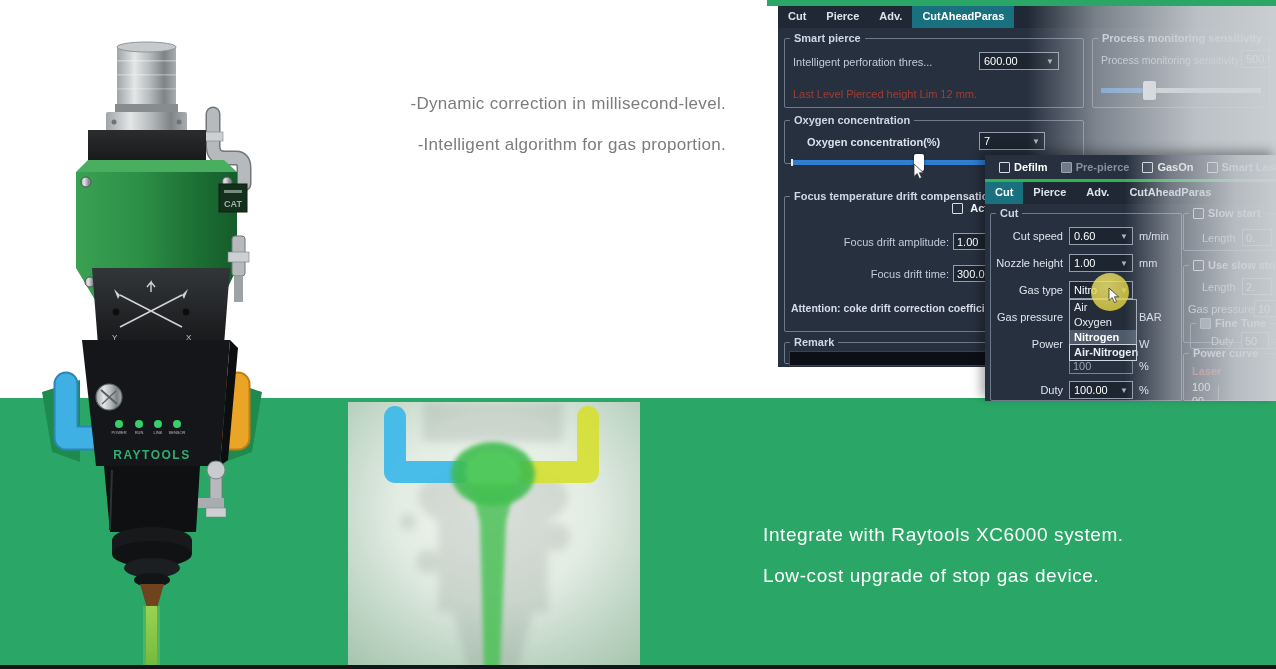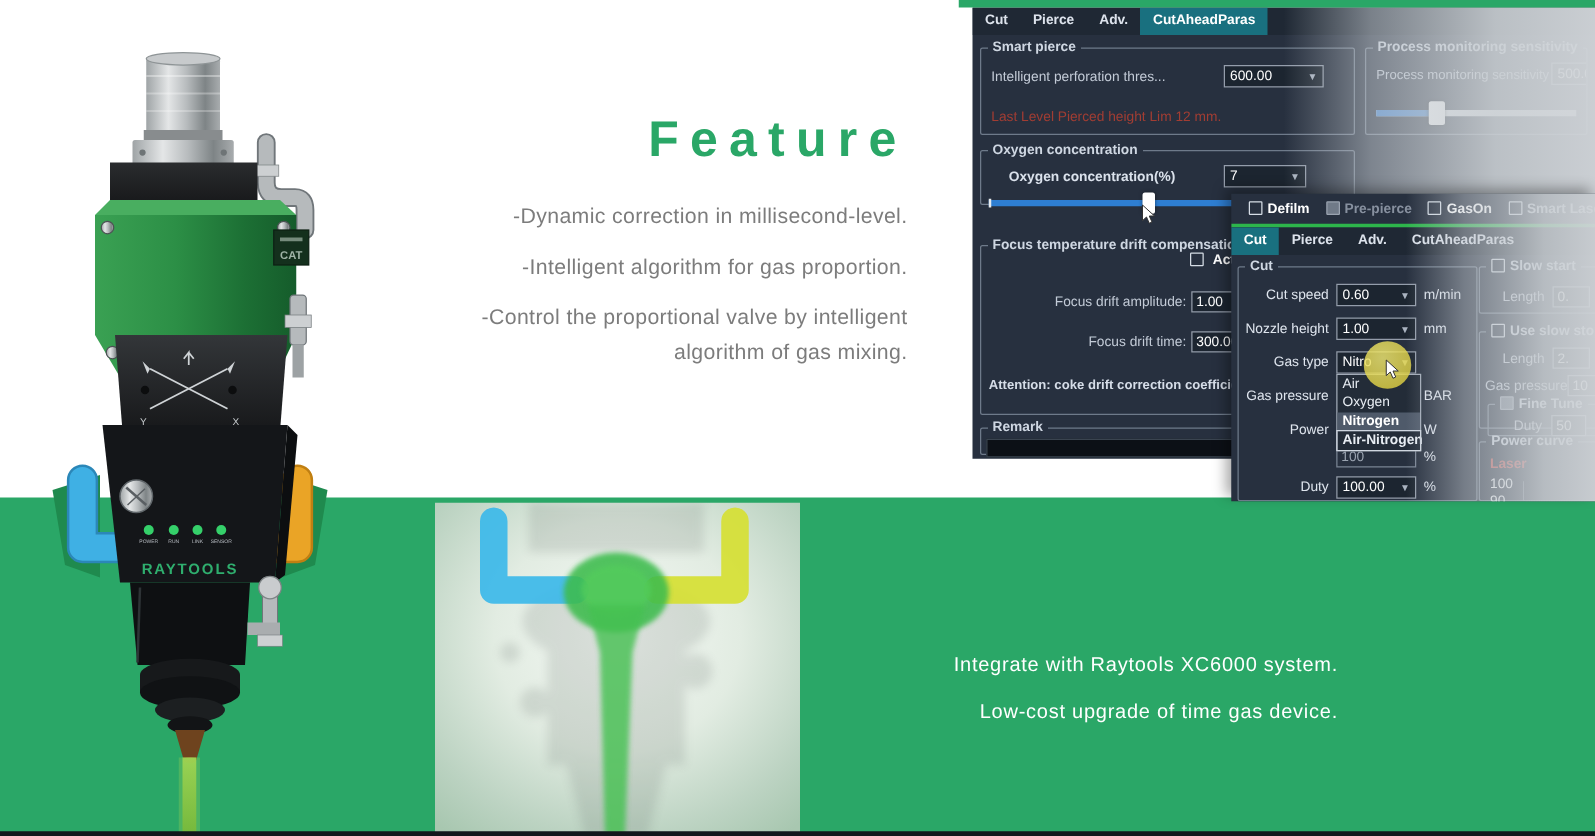--- a/index.html
+++ b/index.html
@@ -13,21 +13,21 @@
   .top-strip { position:absolute; left:767px; top:0; width:509px; height:6px; background:#2aa767; z-index:7; }
   .bottom-strip { position:absolute; left:0; bottom:0; width:1276px; height:4px; background:#12171c; z-index:9; }
 
   
   .feature-block { position:absolute; left:338px; top:90px; width:388px; text-align:right; z-index:2; }
   .feature-title { font-size:40px; font-weight:bold; letter-spacing:9px; color:#2aa767; margin:0 0 24px 0; }
   .feature-bullet{ font-size:17px; color:#7c7c7c; margin:0 0 13px 0; line-height:1.62; letter-spacing:.3px; }
 
   
   .banner { position:absolute; left:763px; top:524px; z-index:2; color:#ffffff; }
-  .banner-line { font-size:16px; margin:0 0 19px 0; letter-spacing:.6px;text-align:right; }
+  .banner-line { font-size:19px; margin:0 0 19px 0; letter-spacing:.6px; }
 
   
   .win { position:absolute; background:#27303f; overflow:hidden; color:#cdd5e0; font-size:11px; }
   #win1 { left:778px; top:6px;   width:498px; height:361px; z-index:3; }
   #win2 { left:985px; top:155px; width:291px; height:246px; z-index:5; box-shadow:-4px -4px 10px rgba(0,0,0,.35); }
   .wash { position:absolute; pointer-events:none; }
   #wash1 { left:778px; top:6px; width:498px; height:361px; z-index:4;
     background:linear-gradient(90deg, rgba(203,208,213,0) 50%, rgba(196,202,208,.55) 64%, rgba(203,208,212,.9) 84%, rgba(209,213,217,.96) 100%); }
   #wash2 { left:985px; top:155px; width:291px; height:246px; z-index:6;
     background:linear-gradient(90deg, rgba(203,208,213,0) 48%, rgba(196,202,208,.5) 64%, rgba(202,207,211,.88) 86%, rgba(208,212,216,.95) 100%); }
@@ -217,24 +217,22 @@
       <ellipse cx="152" cy="608" rx="5" ry="2.5" fill="#8a5a2a"></ellipse>
     </g>
 
     <g>
       <rect x="143" y="606" width="17" height="63" fill="#9ed453" opacity=".3"></rect>
       <rect x="146" y="606" width="11" height="63" fill="url(#gBeam)" opacity=".95"></rect>
     </g>
   </svg>
 
   <div class="feature-block">
-    <h1 class="feature-title">Feature</h1>
     <p class="feature-bullet">-Dynamic correction in millisecond-level.</p>
     <p class="feature-bullet">-Intelligent algorithm for gas proportion.</p>
-    <p class="feature-bullet">-Control the proportional valve by intelligent algorithm of gas mixing.</p>
   </div>
 
   <svg id="centerimg" width="292" height="267" viewBox="0 0 292 267">
     <defs>
       <radialGradient id="bgGrad" cx="50%" cy="40%" r="75%">
         <stop offset="0" stop-color="#f4f8f4"></stop>
           <stop offset=".45" stop-color="#e2ece2"></stop>
         <stop offset=".8" stop-color="#bcd3c2"></stop>
           <stop offset="1" stop-color="#a8c7b0"></stop>
       </radialGradient>
@@ -425,16 +423,16 @@
       <span class="lbl" style="left:8px; top:6px; color:#c0504d; font-weight:bold;">Laser</span>
       <span class="lbl" style="left:8px; top:22px; color:#f2f5f8;">100</span>
       <span class="lbl" style="left:8px; top:36px; color:#f2f5f8;">90</span>
       <div style="position:absolute; left:34px; top:26px; width:62px; height:16px; border-left:1px solid #7b8594; border-bottom:1px dotted #7b8594;"></div>
     </fieldset>
   </div>
   <div id="wash2" class="wash"></div>
 
   <div class="banner">
     <p class="banner-line">Integrate with Raytools XC6000 system.</p>
-    <p class="banner-line">Low-cost upgrade of time gas device.</p>
+    <p class="banner-line">Low-cost upgrade of stop gas device.</p>
   </div>
 
 </div>
 
 </body></html>

